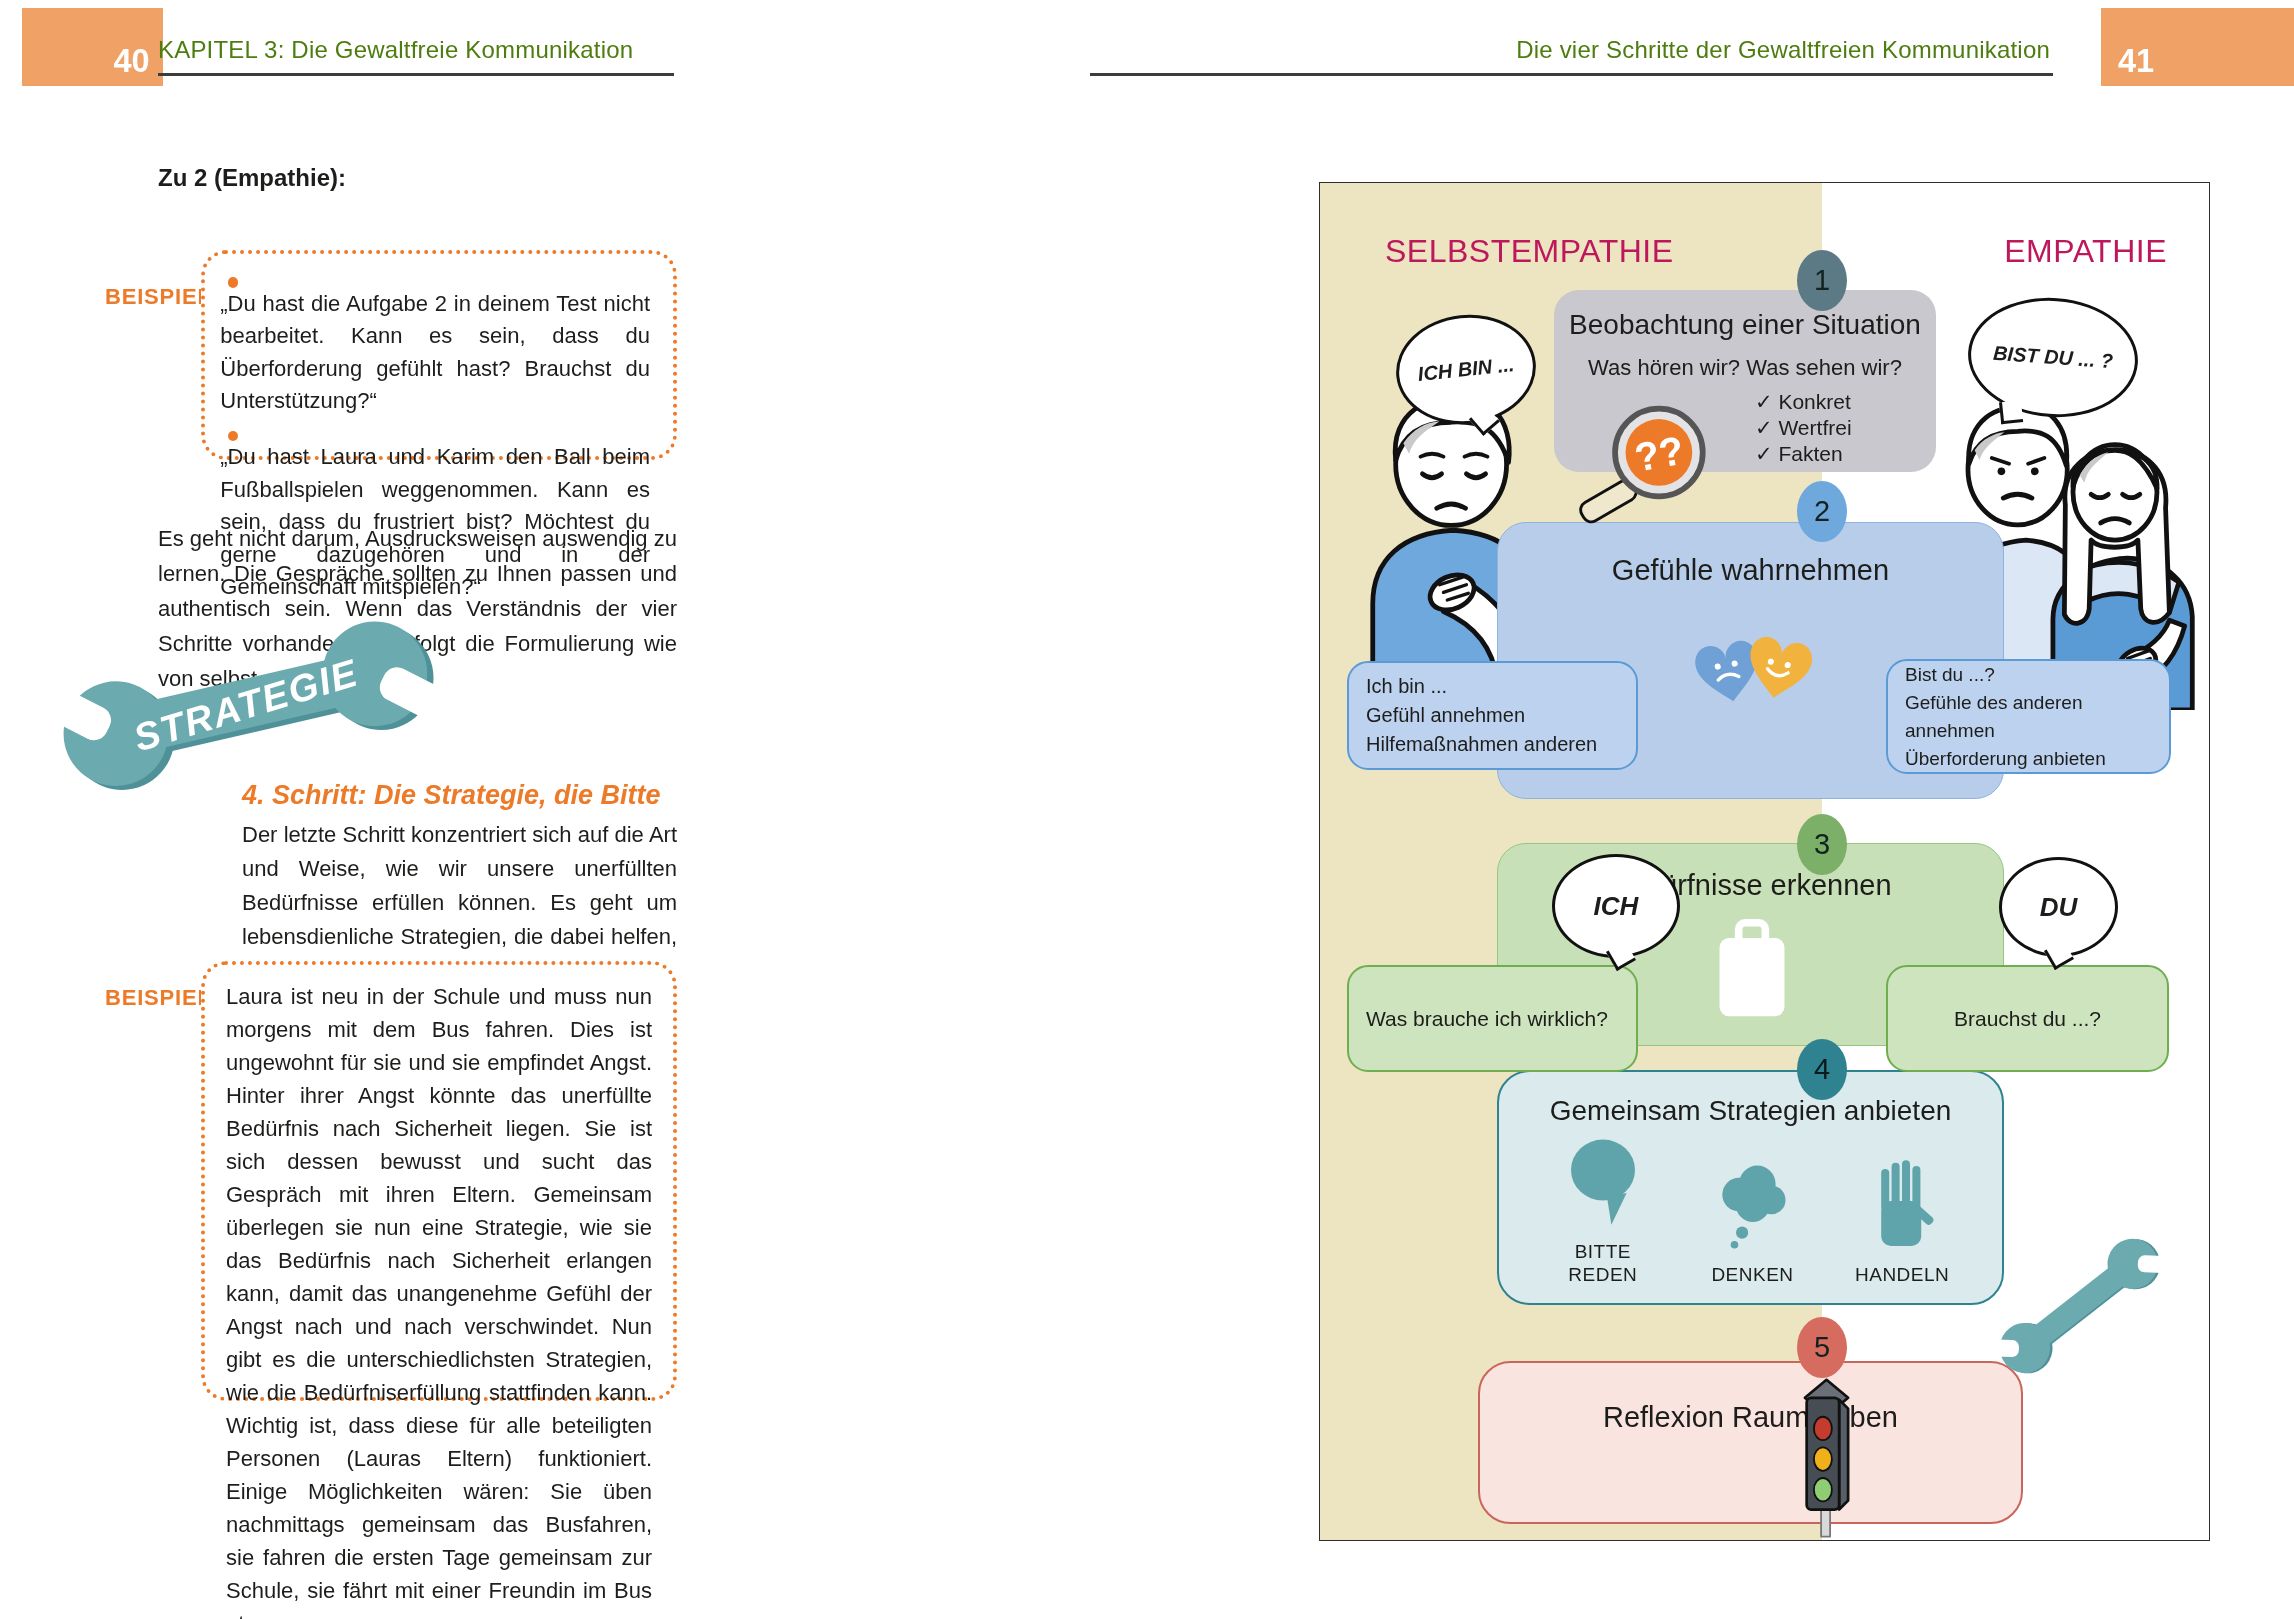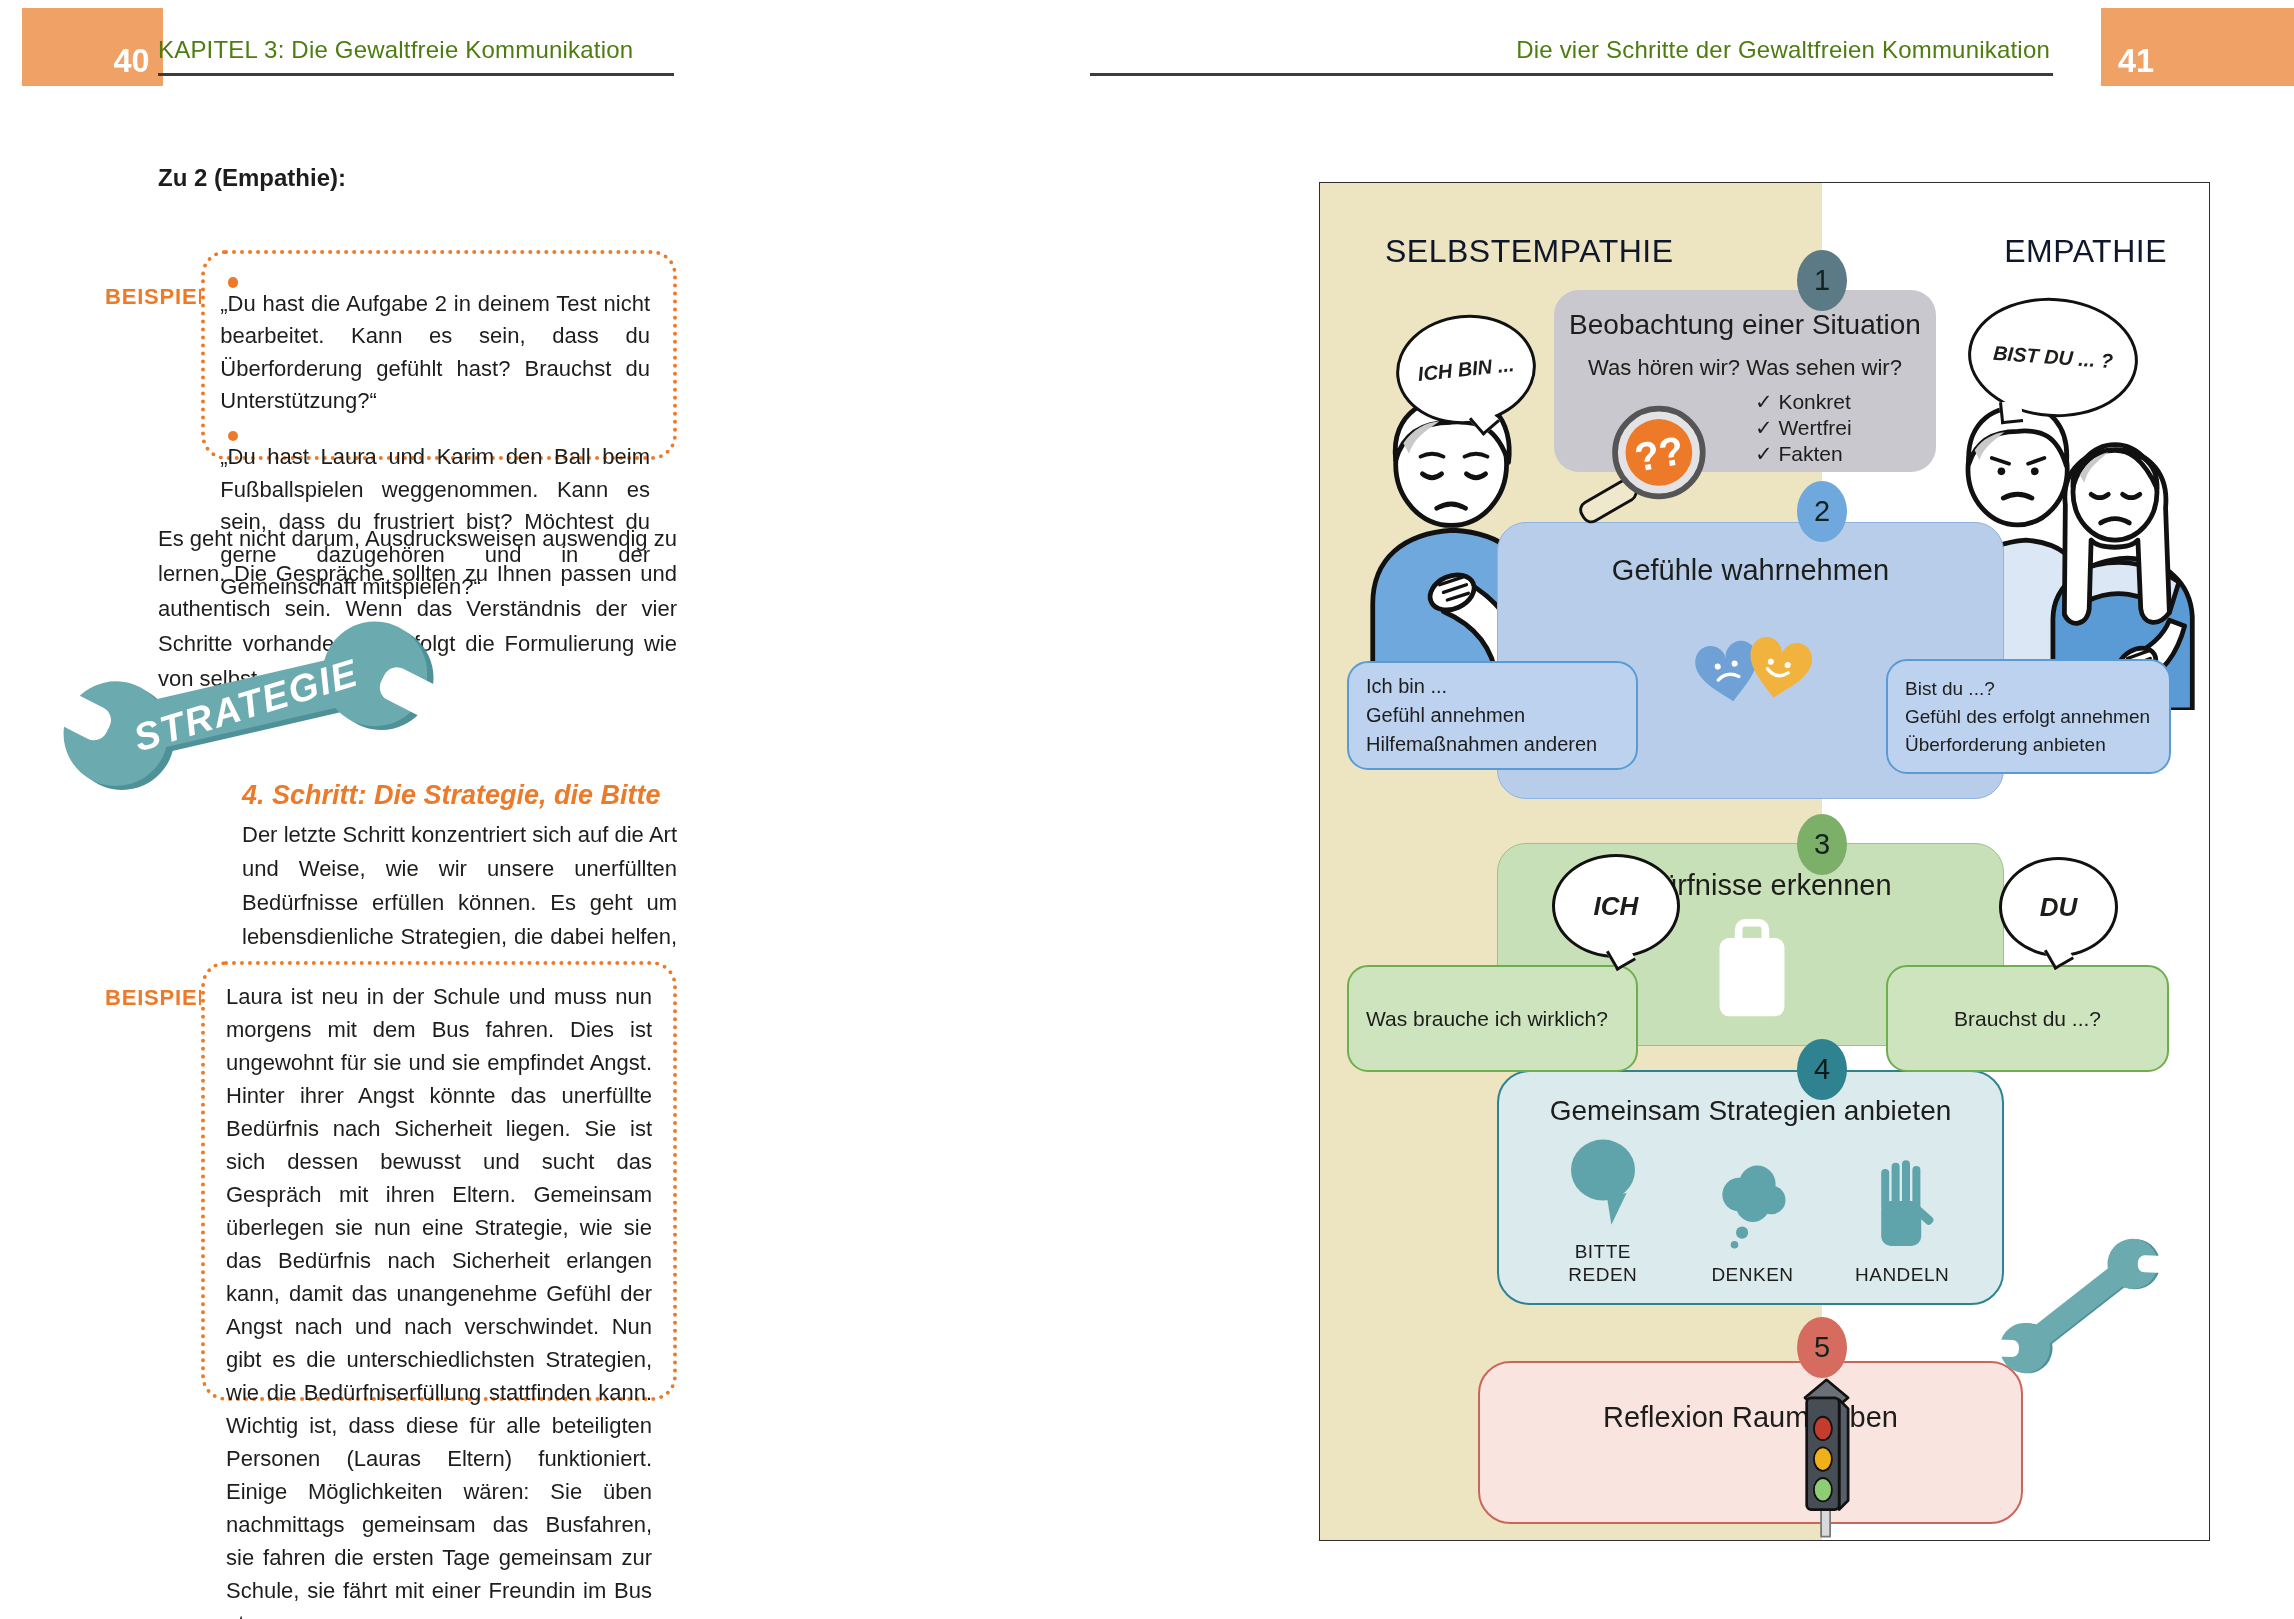--- a/index.html
+++ b/index.html
@@ -36,21 +36,21 @@
   .bullet-dot{flex:0 0 10.5px;width:10.5px;height:10.5px;border-radius:50%;background:#EC7A28;margin:11.5px 17px 0 7.6px;}
   .paragraph{font-size:22px;line-height:35px;text-align:justify;hyphens:auto;}
   .p1{left:158px;top:521px;width:519px;}
   .step-heading{left:242px;top:780px;color:#EC7A28;font-size:27px;font-weight:bold;font-style:italic;}
   .p2{left:242px;top:818px;width:435px;line-height:34px;}
   .box2L{left:201px;top:961px;width:476px;height:440px;padding:15.3px 21px;box-sizing:border-box;line-height:33px;}
 
   
   .diagram{left:1319px;top:182px;width:889px;height:1357px;border:1.9px solid #2e2e2e;background:#fff;}
   .diagram .beige{left:0;top:0;width:502px;height:100%;background:#EDE4C2;}
-  .col-label{top:50px;font-size:32px;letter-spacing:0.5px;color:#0f172a;font-weight:500;}
+  .col-label{top:50px;font-size:32px;letter-spacing:0.5px;color:#be185d;font-weight:500;}
   .col-left{left:65px;}
   .col-right{right:42px;}
 
   .step-circle{
     left:477px;width:50px;height:61px;border-radius:50%;
     display:flex;align-items:center;justify-content:center;
     font-size:29px;color:#12221f;z-index:6;
   }
   .step-box{border-radius:29px;box-sizing:border-box;z-index:3;}
   .step-title{position:absolute;left:0;right:0;text-align:center;font-size:28px;font-weight:500;color:#1d1d1b;}
@@ -267,21 +267,21 @@
       </svg>
     </div>
   </div>
   <div class="abs callout co-blue co2L">
     <div>Ich bin ...</div>
     <div>Gefühl annehmen</div>
     <div>Hilfemaßnahmen anderen</div>
   </div>
   <div class="abs callout co-blue co2R">
     <div>Bist du ...?</div>
-    <div>Gefühl des erfolgt annehmen</div>
+    <div>Gefühle des anderen annehmen</div>
     <div>Überforderung anbieten</div>
   </div>
 
   <div class="abs step-circle" style="top:631px;background:#7CAF68;">3</div>
   <div class="abs step-box box-st3">
     <div class="step-title" style="top:25px;font-size:29px;">Bedürfnisse erkennen</div>
     <div class="suitcase">
       <svg width="96" height="105" viewBox="0 0 100 110">
         <rect x="36" y="6" width="28" height="24" rx="7" fill="none" stroke="#ffffff" stroke-width="8"></rect>
         <rect x="16" y="22" width="68" height="82" rx="10" fill="#ffffff"></rect>

